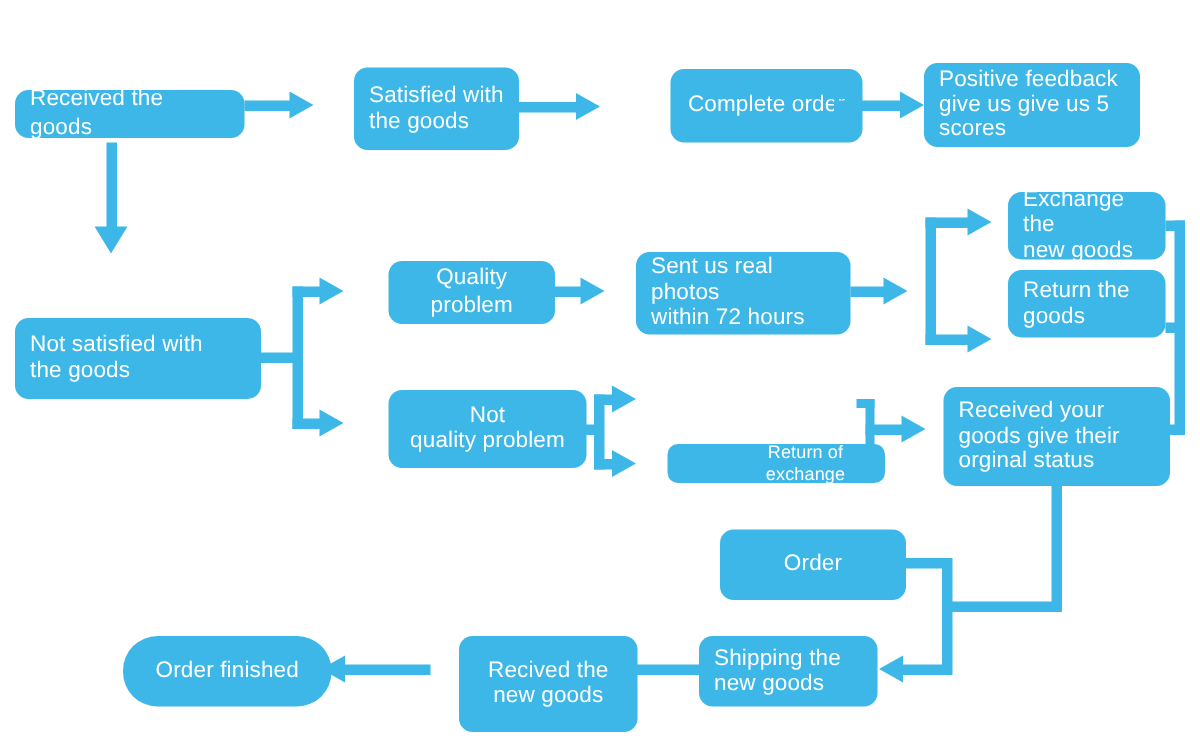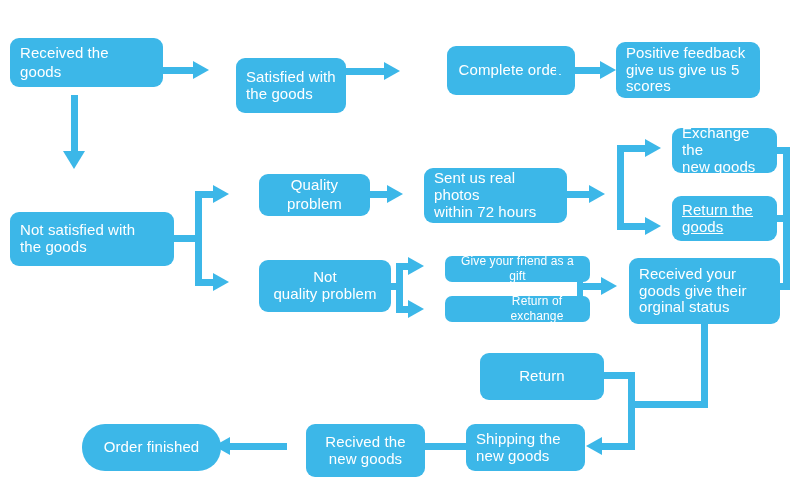--- a/index.html
+++ b/index.html
@@ -59,26 +59,26 @@
     border-left: 11px solid transparent;
     border-right: 11px solid transparent;
     border-top: 18px solid #3CB7E8;
   }
 </style>
 </head>
 <body>
 
 <div id="canvas">
 
-  <div class="node" style="left:10px; top:38px; width:153px; height:49px;">Received the goods</div>
+  <div class="node" style="left:10px; top:60px; width:153px; height:32px;">Received the goods</div>
 
   <div class="seg" style="left:163px; top:67px; width:32px; height:7px;"></div>
   <div class="arrow-r" style="left:193px; top:61px;"></div>
 
-  <div class="node tight" style="left:236px; top:58px; width:110px; height:55px;">Satisfied with<br>the goods</div>
+  <div class="node tight" style="left:236px; top:45px; width:110px; height:55px;">Satisfied with<br>the goods</div>
 
   <div class="seg" style="left:346px; top:68px; width:40px; height:7px;"></div>
   <div class="arrow-r" style="left:384px; top:62px;"></div>
 
   <div class="node center" style="left:428px; top:46px; width:128px; height:49px;">Complete order</div>
 
   <div class="seg" style="left:556px; top:67px; width:46px; height:7px;"></div>
   <div class="arrow-r" style="left:600px; top:61px;"></div>
 
   <div class="node tight" style="left:616px; top:42px; width:144px; height:56px;">Positive feedback give us give us 5 scores</div>
@@ -109,39 +109,38 @@
   <div class="seg" style="left:617px; top:145px; width:7px; height:85px;"></div>
 
   <div class="seg" style="left:617px; top:145px; width:32px; height:7px;"></div>
   <div class="arrow-r" style="left:645px; top:139px;"></div>
 
   <div class="seg" style="left:617px; top:223px; width:32px; height:7px;"></div>
   <div class="arrow-r" style="left:645px; top:217px;"></div>
 
   <div class="node tight" style="left:672px; top:128px; width:105px; height:45px;">Exchange the<br>new goods</div>
 
-  <div class="node tight" style="left:672px; top:196px; width:105px; height:45px;text-decoration:underline;">Return the<br>goods</div>
+  <div class="node tight" style="left:672px; top:180px; width:105px; height:45px;">Return the<br>goods</div>
 
   <div class="seg" style="left:777px; top:147px; width:13px; height:7px;"></div>
   <div class="seg" style="left:777px; top:215px; width:13px; height:7px;"></div>
   <div class="seg" style="left:783px; top:147px; width:7px; height:143px;"></div>
   <div class="seg" style="left:777px; top:283px; width:13px; height:7px;"></div>
 
   <div class="node center tight" style="left:240px; top:260px; width:132px; height:52px;">Not<br>quality problem</div>
 
   <div class="seg" style="left:372px; top:283px; width:28px; height:7px;"></div>
   <div class="seg" style="left:396px; top:263px; width:7px; height:50px;"></div>
 
   <div class="seg" style="left:396px; top:263px; width:16px; height:7px;"></div>
   <div class="arrow-r" style="left:408px; top:257px;"></div>
 
   <div class="seg" style="left:396px; top:306px; width:16px; height:7px;"></div>
   <div class="arrow-r" style="left:408px; top:300px;"></div>
 
-  <div class="node small center" style="left:426px; top:256px; width:145px; height:26px;">Give your friend as a gift</div>
 
   <div class="node small center" style="left:426px; top:296px; width:145px; height:26px;padding-left:47px;">Return of exchange</div>
 
   <div class="seg" style="left:571px; top:266px; width:12px; height:6px;"></div>
   <div class="seg" style="left:571px; top:306px; width:12px; height:6px;"></div>
   <div class="seg" style="left:577px; top:266px; width:6px; height:46px;"></div>
   <div class="seg" style="left:577px; top:283px; width:27px; height:7px;"></div>
   <div class="arrow-r" style="left:601px; top:277px;"></div>
 
   <div class="node tight" style="left:629px; top:258px; width:151px; height:66px;">Received your goods give their orginal status</div>
@@ -149,27 +148,27 @@
   <div class="seg" style="left:701px; top:324px; width:7px; height:84px;"></div>
   <div class="seg" style="left:628px; top:401px; width:80px; height:7px;"></div>
   <div class="seg" style="left:628px; top:372px; width:7px; height:78px;"></div>
 
   <div class="seg" style="left:602px; top:372px; width:30px; height:7px;"></div>
   <div class="arrow-l" style="left:586px; top:366px;"></div>
 
   <div class="seg" style="left:602px; top:443px; width:30px; height:7px;"></div>
   <div class="arrow-l" style="left:586px; top:437px;"></div>
 
-  <div class="node center" style="left:461px; top:353px; width:124px; height:47px;">Return</div>
+  <div class="node center" style="left:461px; top:353px; width:124px; height:47px;">Order</div>
 
   <div class="node tight" style="left:466px; top:424px; width:119px; height:47px;">Shipping the<br>new goods</div>
 
   <div class="seg" style="left:416px; top:443px; width:50px; height:7px;"></div>
   <div class="arrow-l" style="left:400px; top:437px;"></div>
 
-  <div class="node center tight" style="left:287px; top:424px; width:119px; height:53px;">Recived the<br>new goods</div>
+  <div class="node center tight" style="left:287px; top:424px; width:119px; height:64px;">Recived the<br>new goods</div>
 
   <div class="seg" style="left:230px; top:443px; width:57px; height:7px;"></div>
   <div class="arrow-l" style="left:214px; top:437px;"></div>
 
   <div class="node center" style="left:63px; top:424px; width:139px; height:47px;border-radius:23px;">Order finished</div>
 
 </div>
 
 </body></html>

